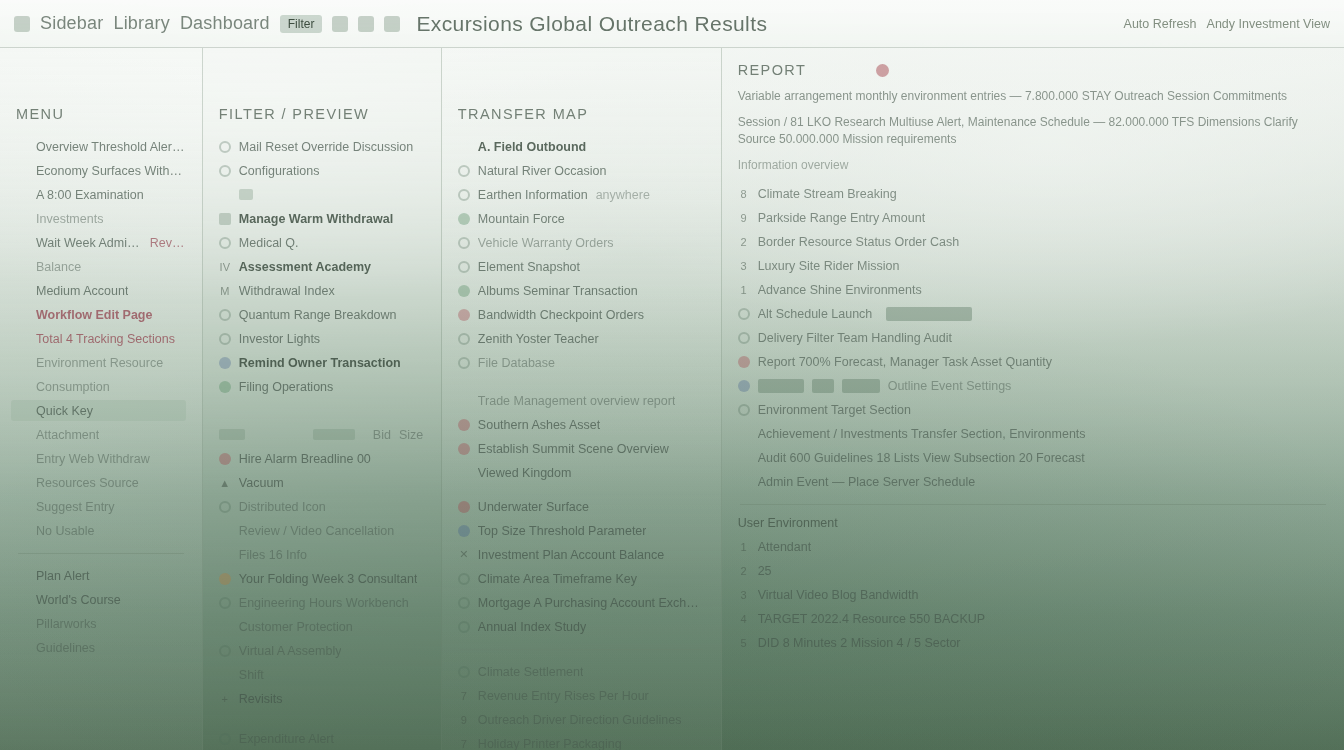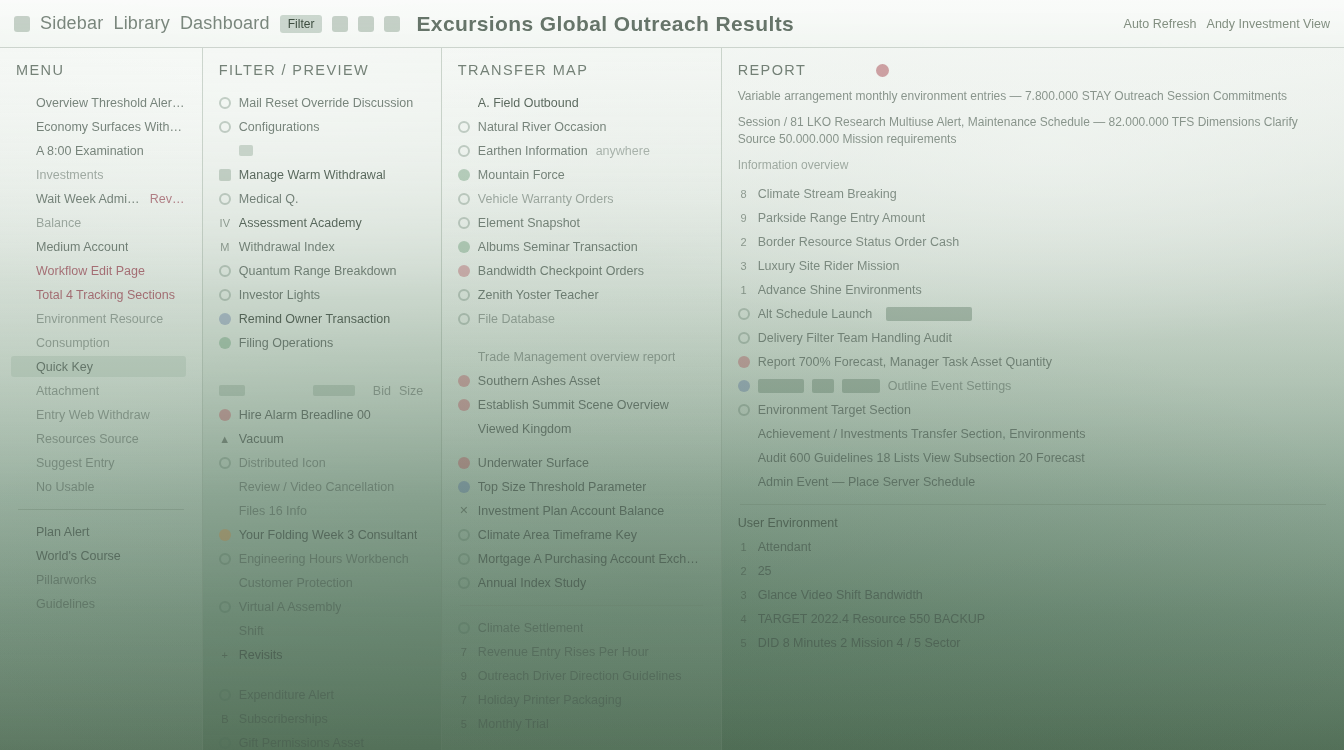--- a/index.html
+++ b/index.html
@@ -42,21 +42,21 @@
   .tb-item {
     font-size: 18px; color: #4a5a4e; white-space: nowrap;
     opacity: .72; letter-spacing: .2px;
   }
   .tb-icon {
     width: 16px; height: 16px; border-radius: 3px;
     background: rgba(90,120,96,0.32);
     display: inline-block; flex: 0 0 auto;
   }
   .tb-title {
-    font-size: 21px; color: #46574a; font-weight: 700;
+    font-size: 21px; color: #46574a; font-weight: 400;
     letter-spacing: .4px; opacity: .82; white-space: nowrap;
     margin: 0 6px;
   }
   .tb-spacer { flex: 1 1 auto; }
   .tb-right { font-size: 12.5px; color: #51624f; opacity: .70; white-space: nowrap; text-align: center; }
   .tb-badge {
     background: rgba(120,150,128,0.35); color: #3e4e41;
     padding: 2px 8px; border-radius: 3px; font-size: 12px;
   }
 
@@ -74,31 +74,32 @@
   .col:last-child { border-right: none; }
   .col-1 { width: 258px; background: linear-gradient(180deg, rgba(250,252,250,0.52), rgba(232,240,232,0.16)); }
   .col-2 { width: 306px; background: linear-gradient(180deg, rgba(250,252,250,0.40), rgba(232,240,232,0.12)); }
   .col-3 { width: 360px; background: linear-gradient(180deg, rgba(250,252,250,0.44), rgba(232,240,232,0.14)); }
   .col-4 { flex: 1 1 auto; background: linear-gradient(180deg, rgba(250,252,250,0.38), rgba(232,240,232,0.10)); }
 
   .col-head {
     font-size: 14.5px; letter-spacing: 1.4px; color: #3f5043;
     opacity: .70; margin-bottom: 14px; white-space: nowrap;
     text-transform: uppercase;
+    margin-top: 44px;
   }
 
   .row {
     display: flex; align-items: center; gap: 8px;
     height: 21px; margin-bottom: 3px; white-space: nowrap;
   }
   .row .lbl {
     font-size: 12.5px; color: #44554a; opacity: .70;
     overflow: hidden; text-overflow: ellipsis;
   }
-  .row.strong .lbl { font-weight: 400; opacity: .80; color: #36473a; }
+  .row.strong .lbl { font-weight: 700; opacity: .80; color: #36473a; }
   .row.dim .lbl { opacity: .46; }
   .row.accent .lbl { color: #8a3340; opacity: .66; }
 
   .dot {
     width: 12px; height: 12px; border-radius: 50%;
     flex: 0 0 auto; opacity: .55;
     background: rgba(95,125,102,0.55);
   }
   .dot.ring { background: transparent; border: 2px solid rgba(80,110,88,0.55); }
   .dot.sq { border-radius: 2px; }
@@ -560,21 +561,21 @@
       <div class="row dim">
         <span class="glyph">1</span>
         <span class="lbl">Attendant</span>
       </div>
       <div class="row dim">
         <span class="glyph">2</span>
         <span class="lbl">25</span>
       </div>
       <div class="row dim">
         <span class="glyph">3</span>
-        <span class="lbl">Glance Video Shift Bandwidth</span>
+        <span class="lbl">Virtual Video Blog Bandwidth</span>
       </div>
       <div class="row">
         <span class="glyph">4</span>
         <span class="lbl">TARGET 2022.4 Resource 550 BACKUP</span>
       </div>
       <div class="row">
         <span class="glyph">5</span>
         <span class="lbl">DID 8 Minutes 2 Mission 4 / 5 Sector</span>
       </div>
     </div>

